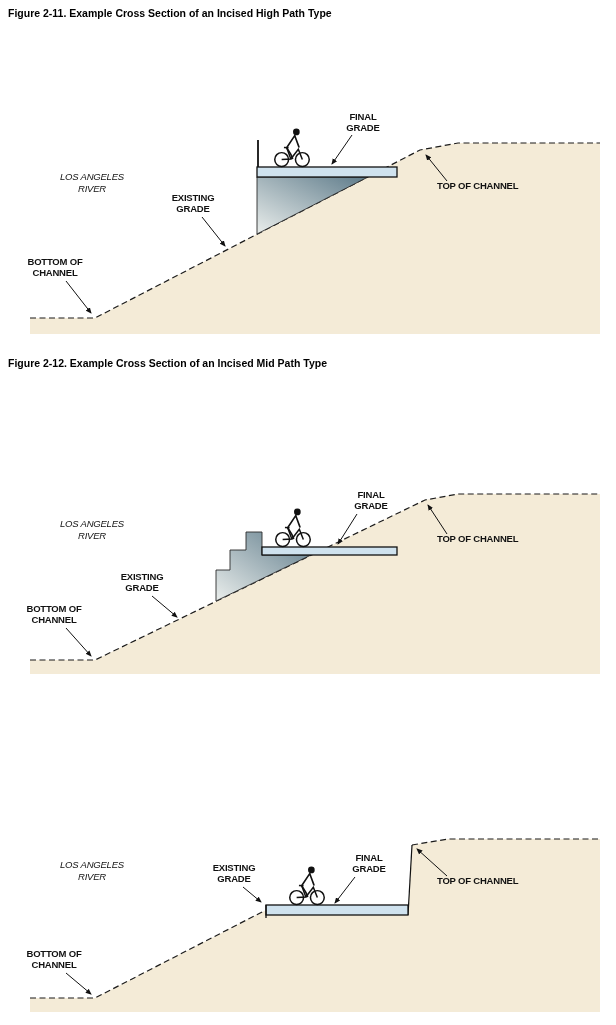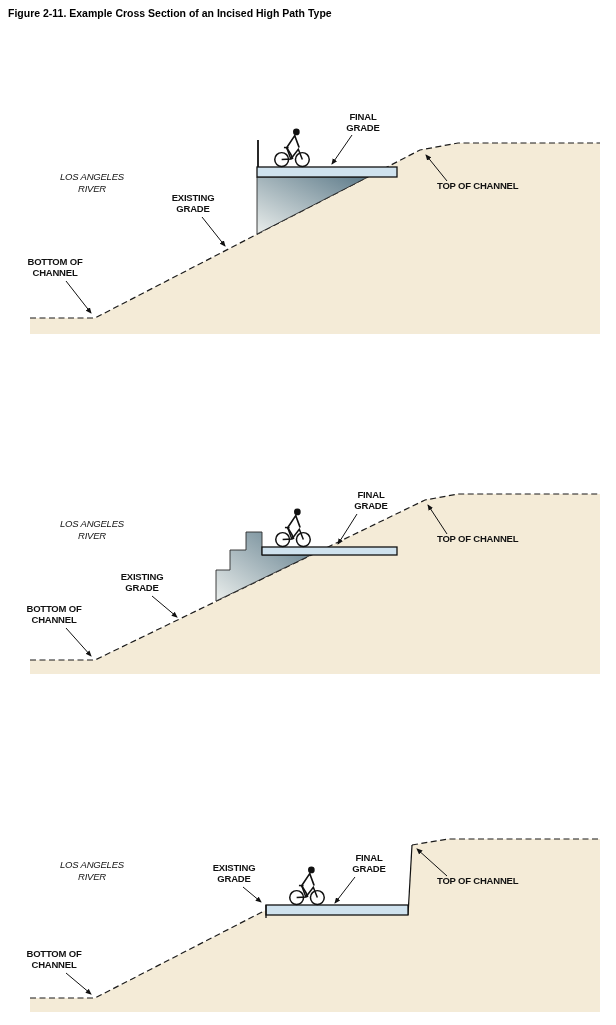--- a/index.html
+++ b/index.html
@@ -63,20 +63,21 @@
     <line class="leader" x1="352" y1="135" x2="332" y2="164" marker-end="url(#m1)"></line>
 
     <text class="lbl" x="437" y="189" text-anchor="start">TOP OF CHANNEL</text>
     <line class="leader" x1="447" y1="181" x2="426" y2="155" marker-end="url(#m1)"></line>
 
     <text class="lbl" x="55" y="265" text-anchor="middle">BOTTOM OF</text>
     <text class="lbl" x="55" y="276" text-anchor="middle">CHANNEL</text>
     <line class="leader" x1="66" y1="281" x2="91" y2="313" marker-end="url(#m1)"></line>
   </svg>
 
+  <div class="fig-title" style="top:357px;">Figure 2-12. Example Cross Section of an Incised Mid Path Type</div>
 
   <svg style="top:380px;" width="616" height="330" viewBox="0 380 616 330">
     <defs>
       <linearGradient id="grad2" x1="1" y1="0" x2="0" y2="1">
         <stop offset="0" stop-color="#5e7b8a"></stop>
         <stop offset="1" stop-color="#eaeeec"></stop>
       </linearGradient>
       <marker id="m2" viewBox="0 0 10 10" refX="8" refY="5" markerWidth="6.5" markerHeight="6.5" orient="auto">
         <path d="M0,1 L9.5,5 L0,9 Z" fill="#111"></path>
       </marker>

